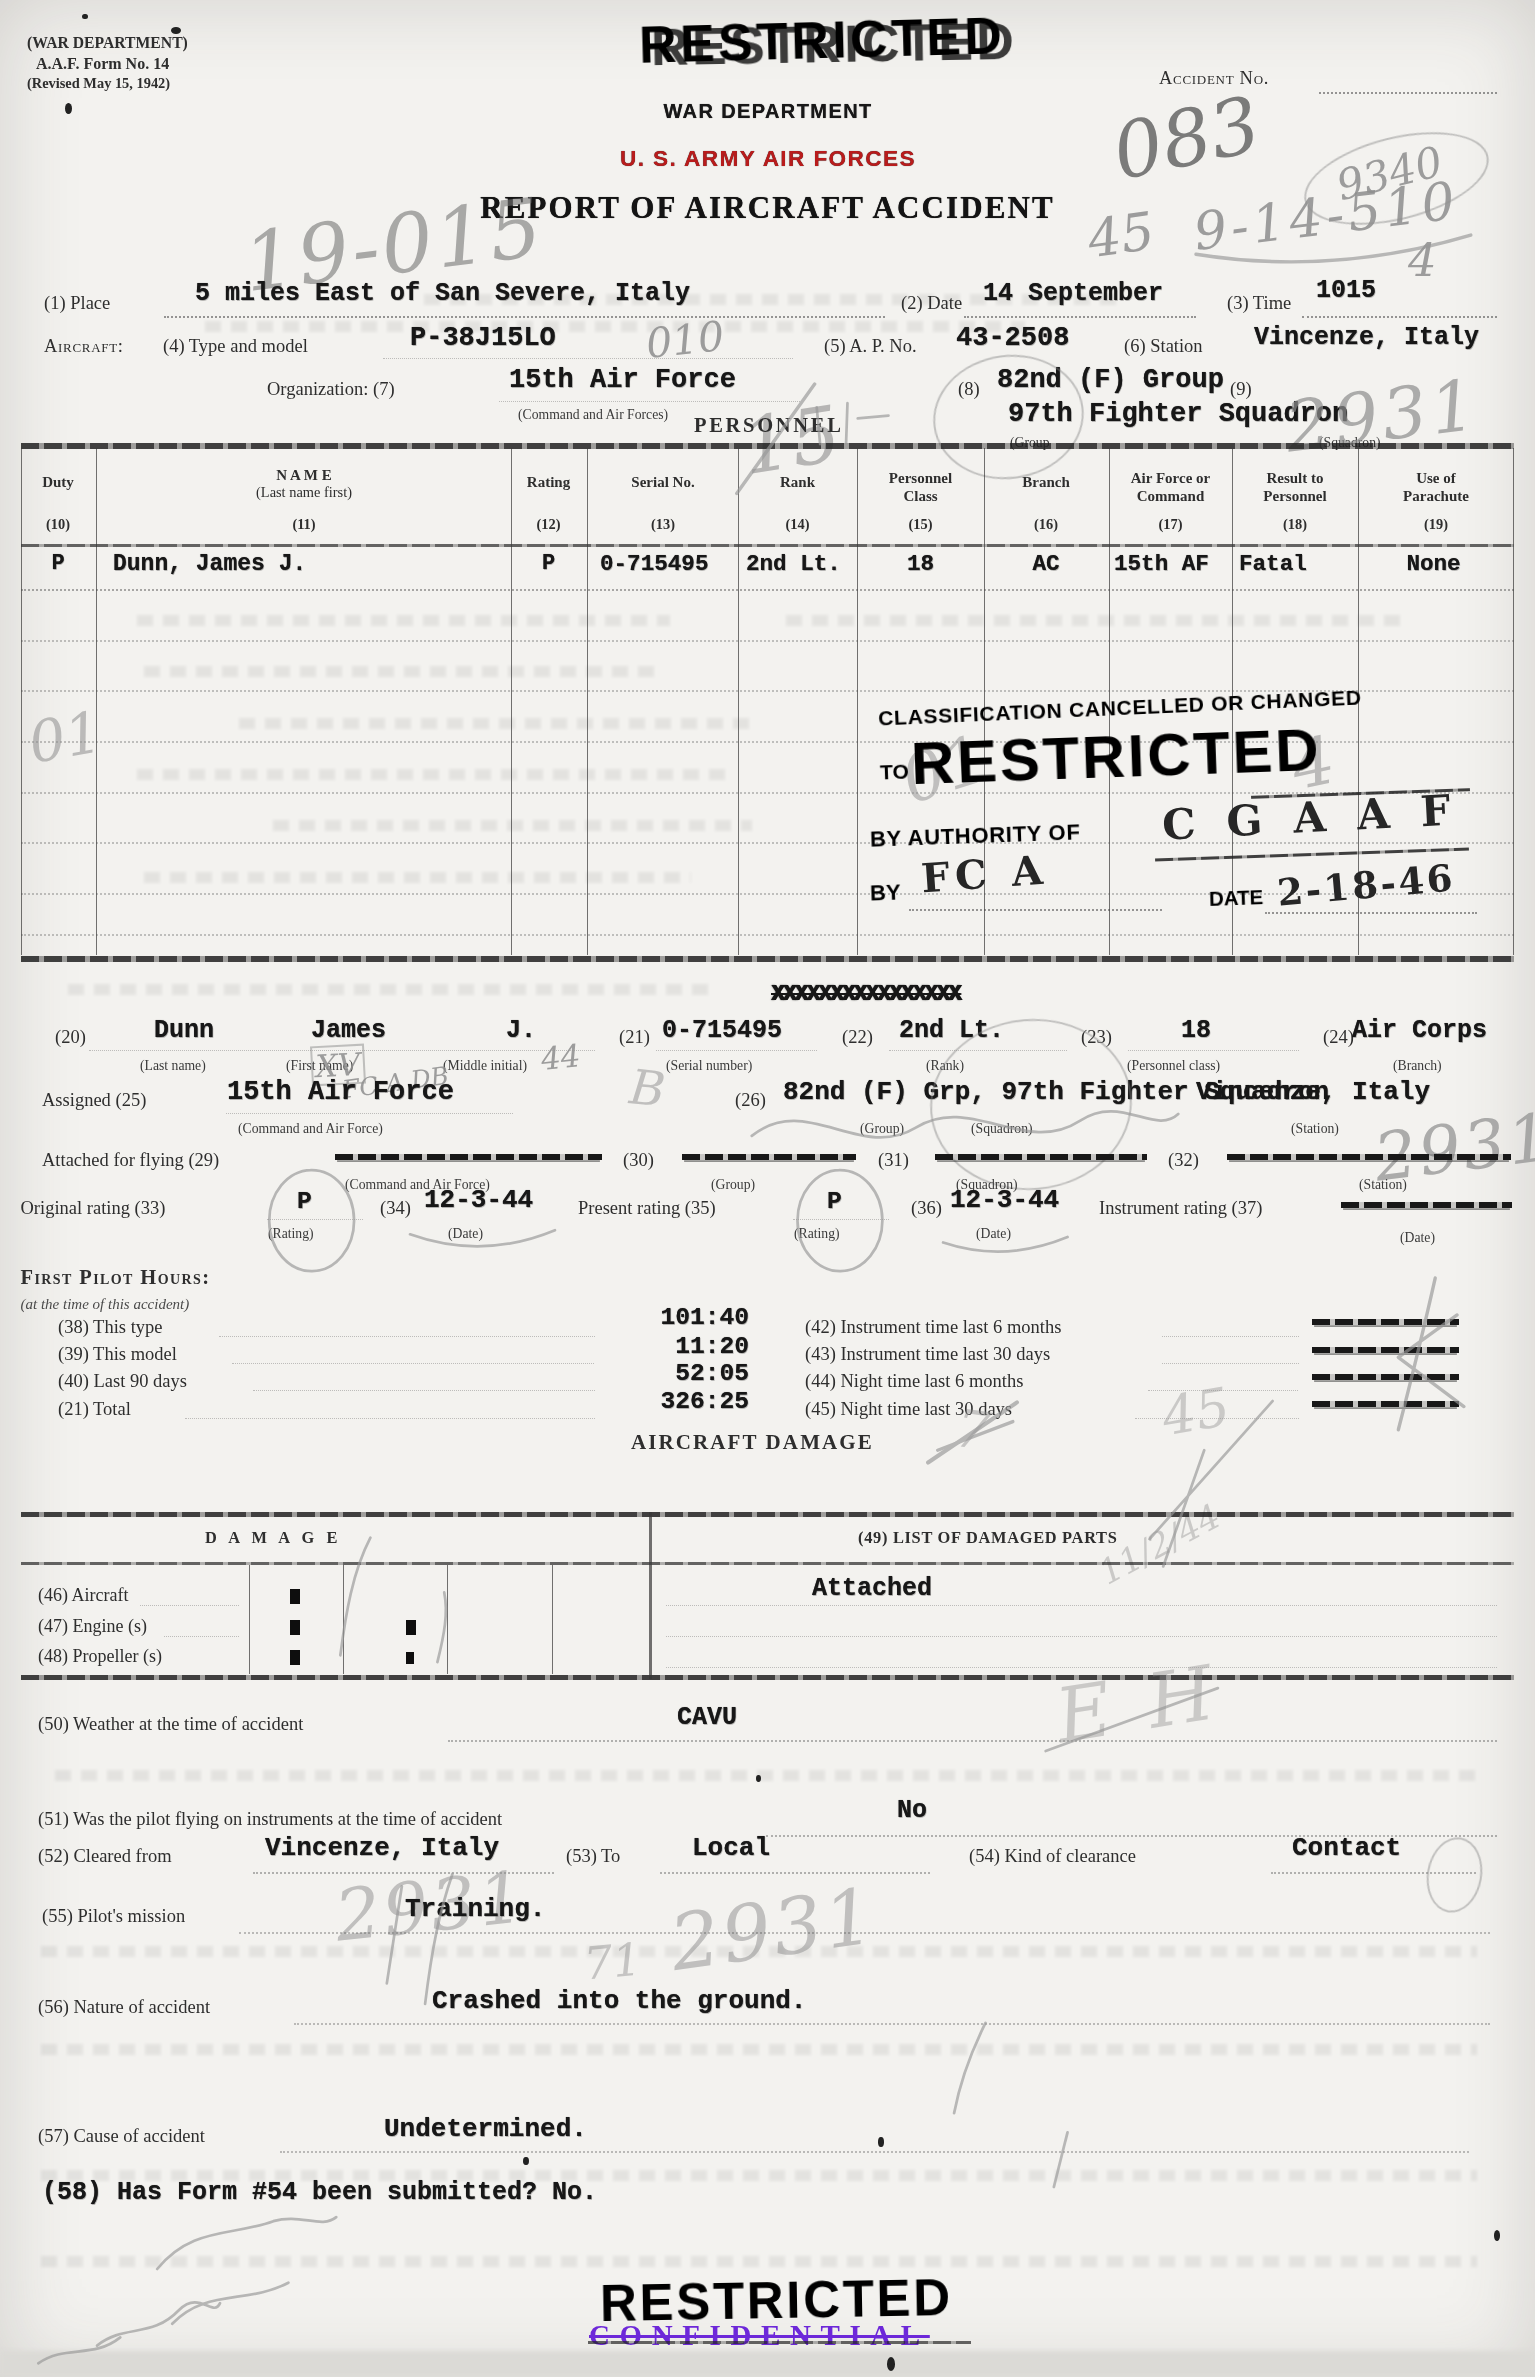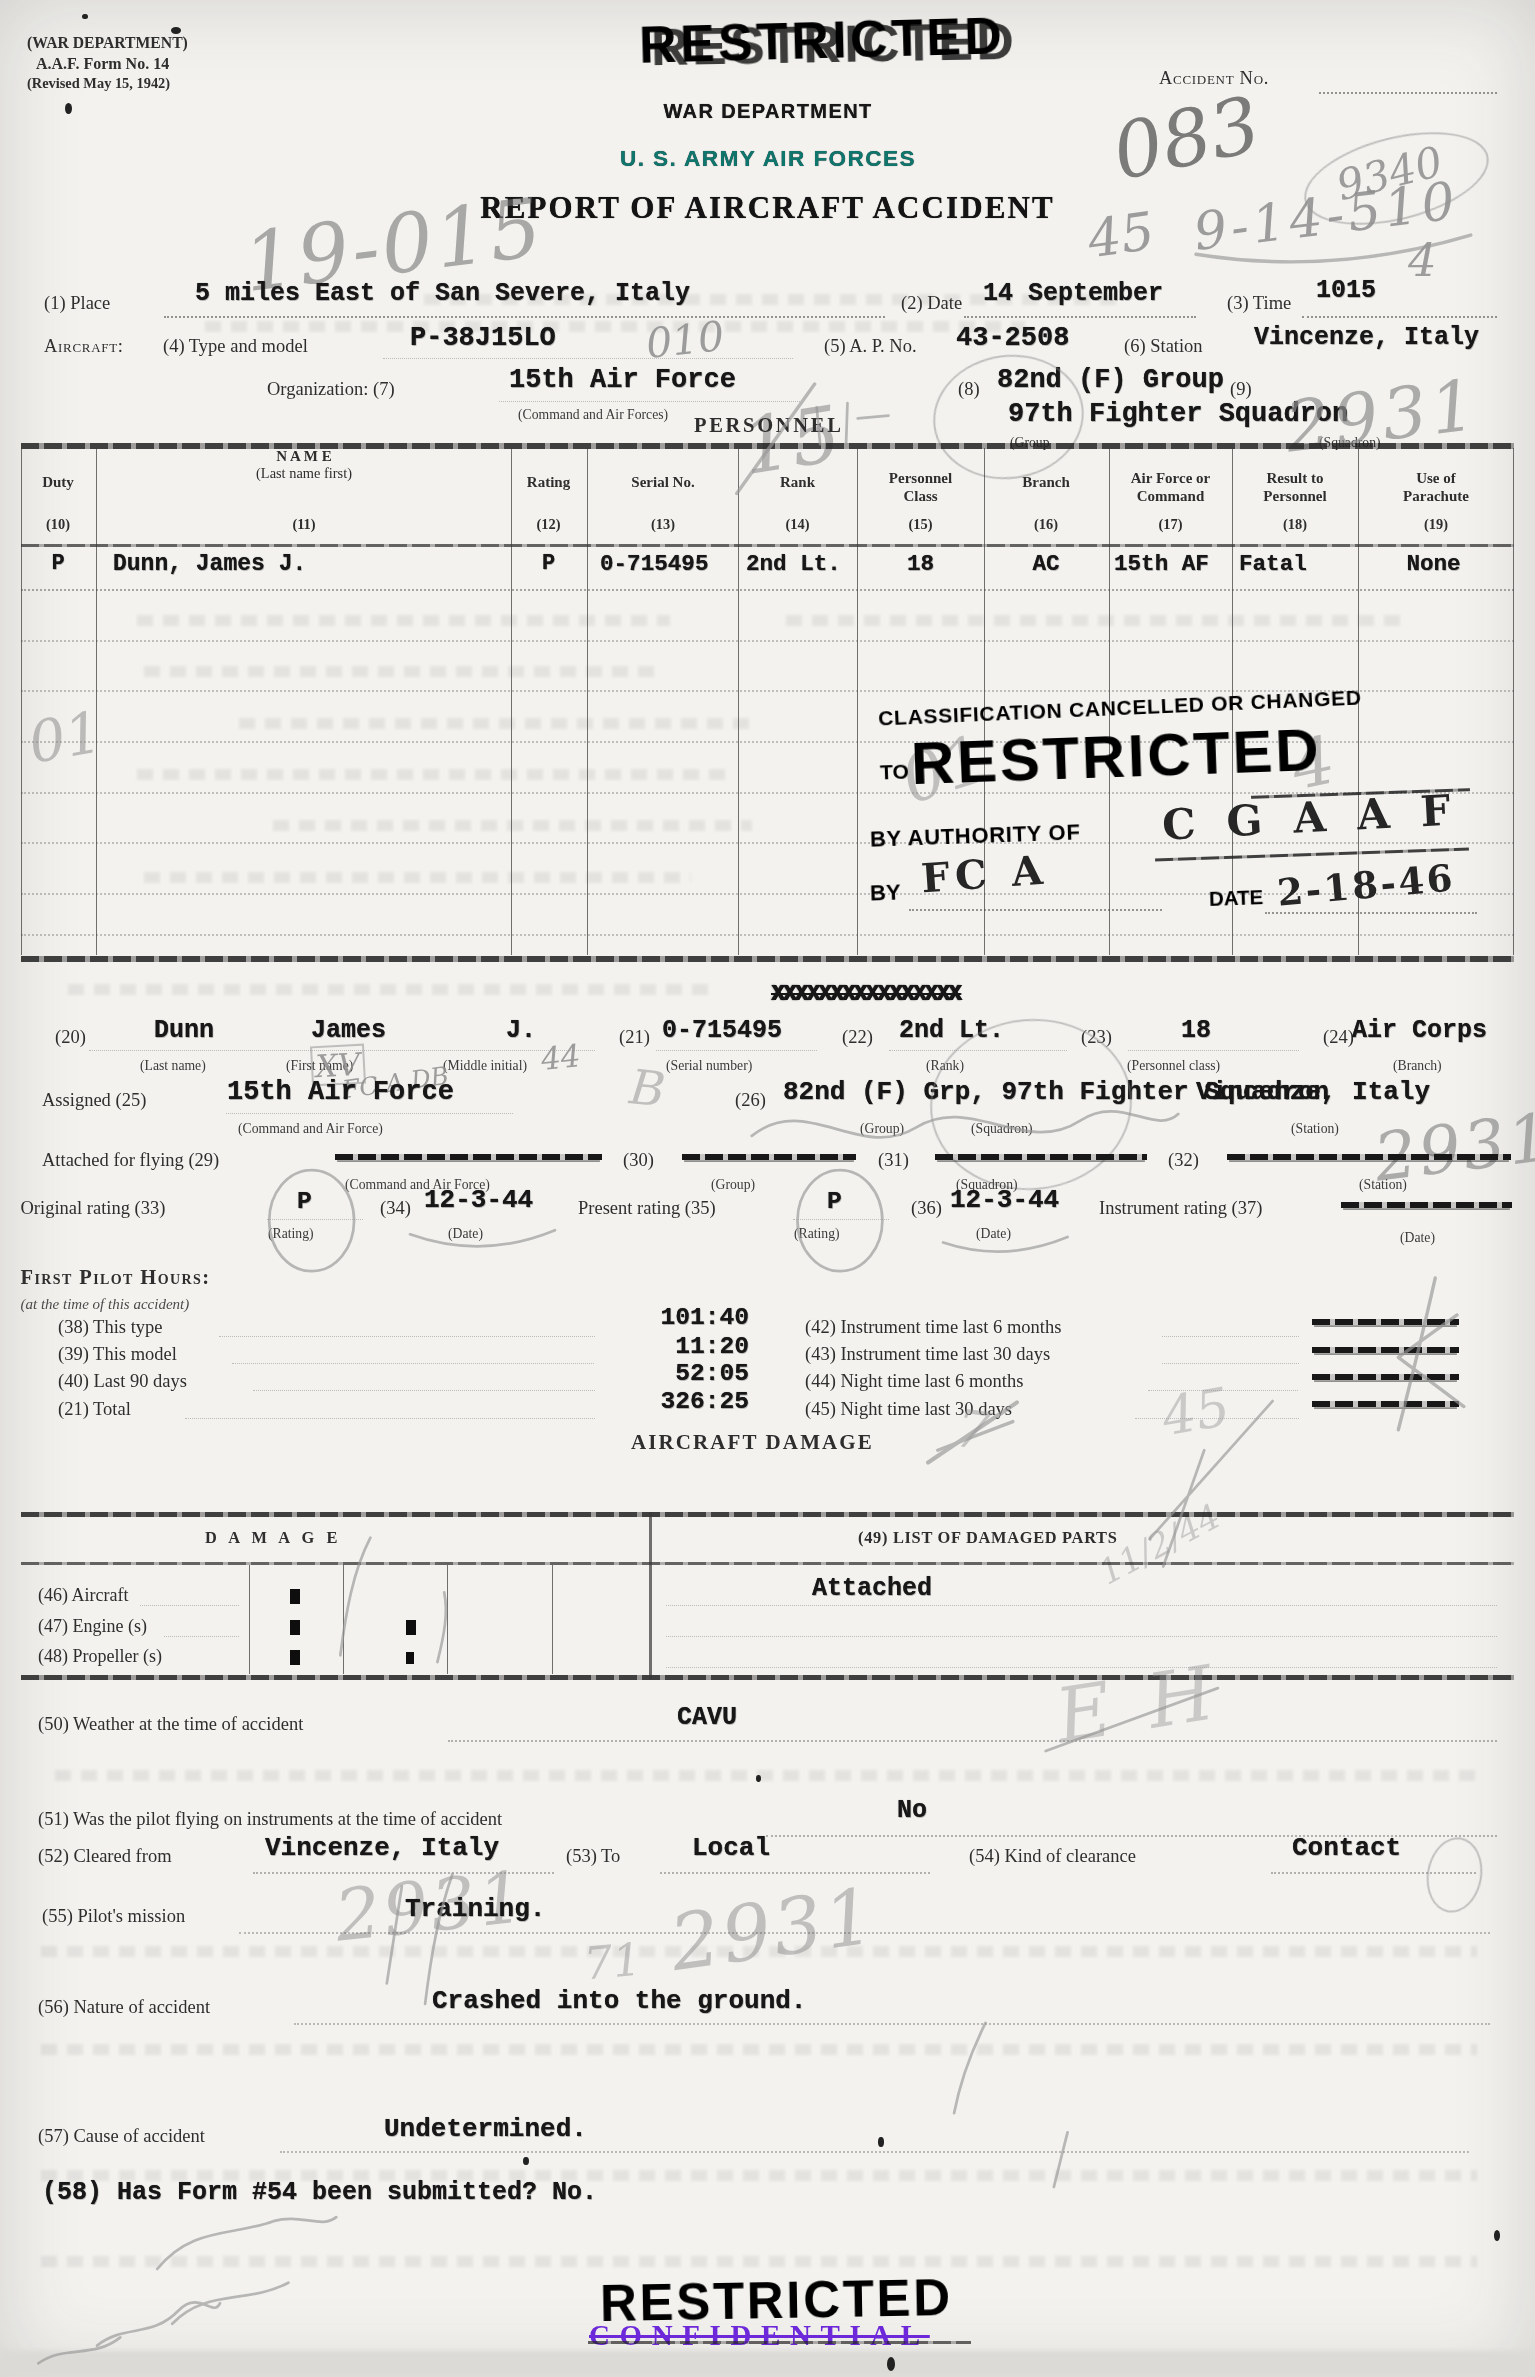--- a/index.html
+++ b/index.html
@@ -72,21 +72,21 @@
   <div class="ab hw" style="left:1113px;top:94px;font-size:77px;color:#5e5e5e;transform:rotate(-12deg);opacity:.8;">083</div>
   <div class="ab hw" style="left:1336px;top:149px;font-size:42px;transform:rotate(-14deg);">9340</div>
   <div class="ab circ" style="left:1302px;top:137px;width:185px;height:79px;transform:rotate(-14deg);"></div>
   <div class="ab hw" style="left:1088px;top:205px;font-size:52px;transform:rotate(-8deg);">45</div>
   <div class="ab hw" style="left:1193px;top:186px;font-size:52px;transform:rotate(-7deg);letter-spacing:4.1px;">9-14-510</div>
 
   <div class="ab" style="left:563px;top:100px;width:410px;text-align:center;">
     <span style="font-family:'Liberation Sans',sans-serif;font-weight:700;font-size:20px;letter-spacing:1.4px;color:#181818;text-shadow:0 0 0.7px #181818;margin-top:28px;">WAR DEPARTMENT</span>
   </div>
   <div class="ab" style="left:563px;top:146px;width:410px;text-align:center;">
-    <span style="font-family:'Liberation Sans',sans-serif;font-weight:900;font-size:22.6px;letter-spacing:1.4px;color:#0f766e;text-shadow:0 0 0.7px #181818;">U. S. ARMY AIR FORCES</span>
+    <span style="font-family:'Liberation Sans',sans-serif;font-weight:900;font-size:22.6px;letter-spacing:1.4px;color:#b91c1c;text-shadow:0 0 0.7px #181818;">U. S. ARMY AIR FORCES</span>
   </div>
   <div class="ab" style="left:477px;top:190px;width:581px;text-align:center;">
     <span style="font-family:'Liberation Serif',serif;font-weight:700;font-size:31px;letter-spacing:2.1px;color:#141414;text-shadow:0 0 0.7px #141414;">REPORT OF AIRCRAFT ACCIDENT</span>
   </div>
   <div class="ab hw" style="left:243px;top:198px;font-size:81px;color:#777;transform:rotate(-7deg);opacity:.6;letter-spacing:2.7px;">19-015</div>
 
   <div class="ab ser" style="left:44px;top:293px;font-size:18.5px;">(1) Place</div>
   <div class="ab typed" style="left:195px;top:279px;font-size:25px;">5 miles East of San Severe, Italy</div>
   <div class="ab dotl" style="left:164px;top:316px;width:721px;"></div>
   <div class="ab ser" style="left:901px;top:293px;font-size:18.5px;">(2) Date</div>
@@ -134,21 +134,21 @@
   <div class="ab vl" style="left:738px;top:448px;height:507px;"></div>
   <div class="ab vl" style="left:857px;top:448px;height:507px;"></div>
   <div class="ab vl" style="left:984px;top:448px;height:507px;"></div>
   <div class="ab vl" style="left:1109px;top:448px;height:507px;"></div>
   <div class="ab vl" style="left:1232px;top:448px;height:507px;"></div>
   <div class="ab vl" style="left:1358px;top:448px;height:507px;"></div>
   <div class="ab vl" style="left:1513px;top:448px;height:507px;"></div>
 
   <div class="ab ser" style="left:20.5px;top:474px;width:75px;text-align:center;font-size:15px;font-weight:700;">
     <span>Duty</span></div>
-  <div class="ab ser" style="left:96px;top:448px;width:416px;text-align:center;font-size:15px;font-weight:700;">
+  <div class="ab ser" style="left:96px;top:467px;width:416px;text-align:center;font-size:15px;font-weight:700;">
     <div>N A M E</div>
     <div style="font-weight:400;font-size:14.4px;">(Last name first)</div>
     </div>
   <div class="ab ser" style="left:511px;top:474px;width:75px;text-align:center;font-size:15px;font-weight:700;">
     <span>Rating</span></div>
   <div class="ab ser" style="left:587px;top:474px;width:152px;text-align:center;font-size:15px;font-weight:700;">
     <span>Serial No.</span></div>
   <div class="ab ser" style="left:738px;top:474px;width:119px;text-align:center;font-size:15px;font-weight:700;">
     <span>Rank</span></div>
   <div class="ab ser" style="left:857px;top:469px;width:127px;text-align:center;font-size:15px;font-weight:700;line-height:18px;">

